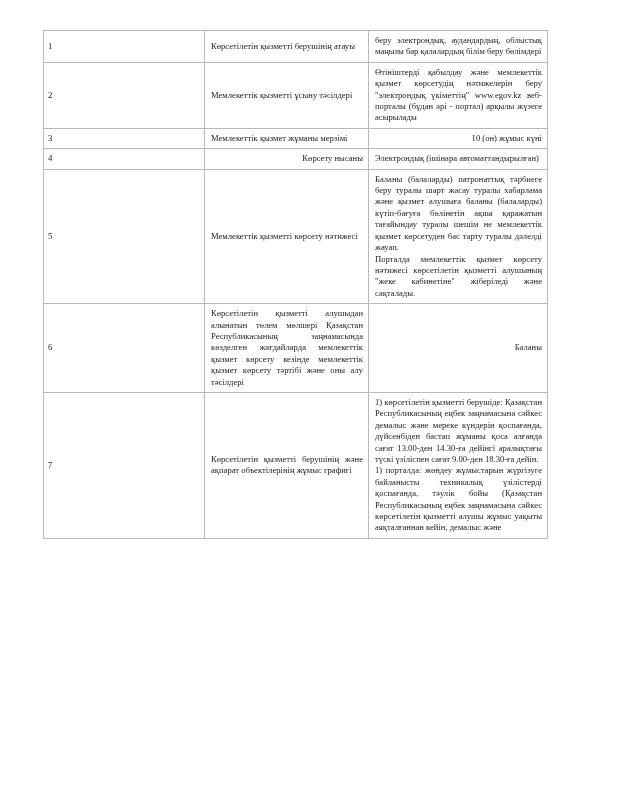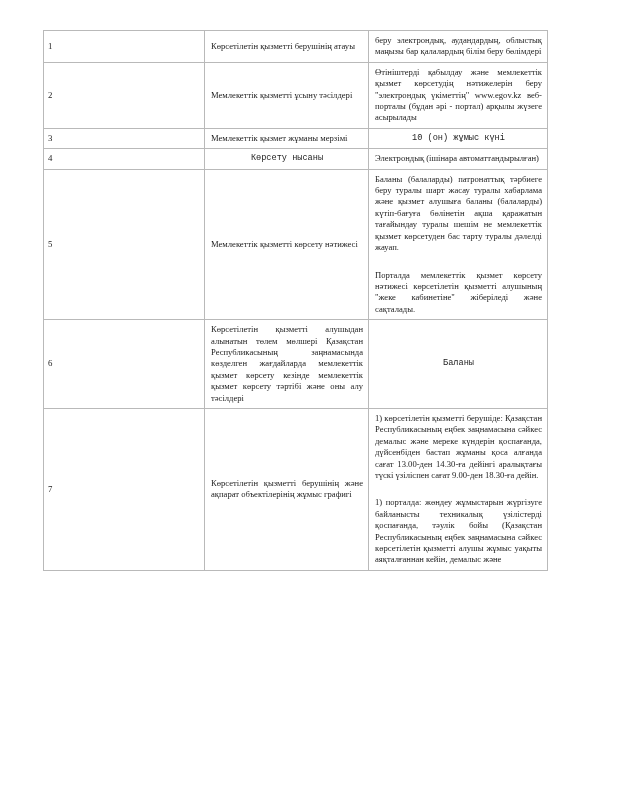--- a/index.html
+++ b/index.html
@@ -58,25 +58,24 @@
   .num {
     font-size: 8.8px;
     line-height: 11px;
   }
   .cell-p {
     margin: 0;
     text-align: justify;
     text-justify: inter-word;
   }
   .cell-p + .cell-p {
-    margin-top: 16px;
+    margin-top: 0px;
   }
   .nojust {
-    text-align: center;
-    font-family: Liberation Mono, monospace;
+    text-align: right;
   }
 </style>
 </head>
 <body>
 
 <div class="page">
 
   <table class="doc-table">
     <tbody>
 

